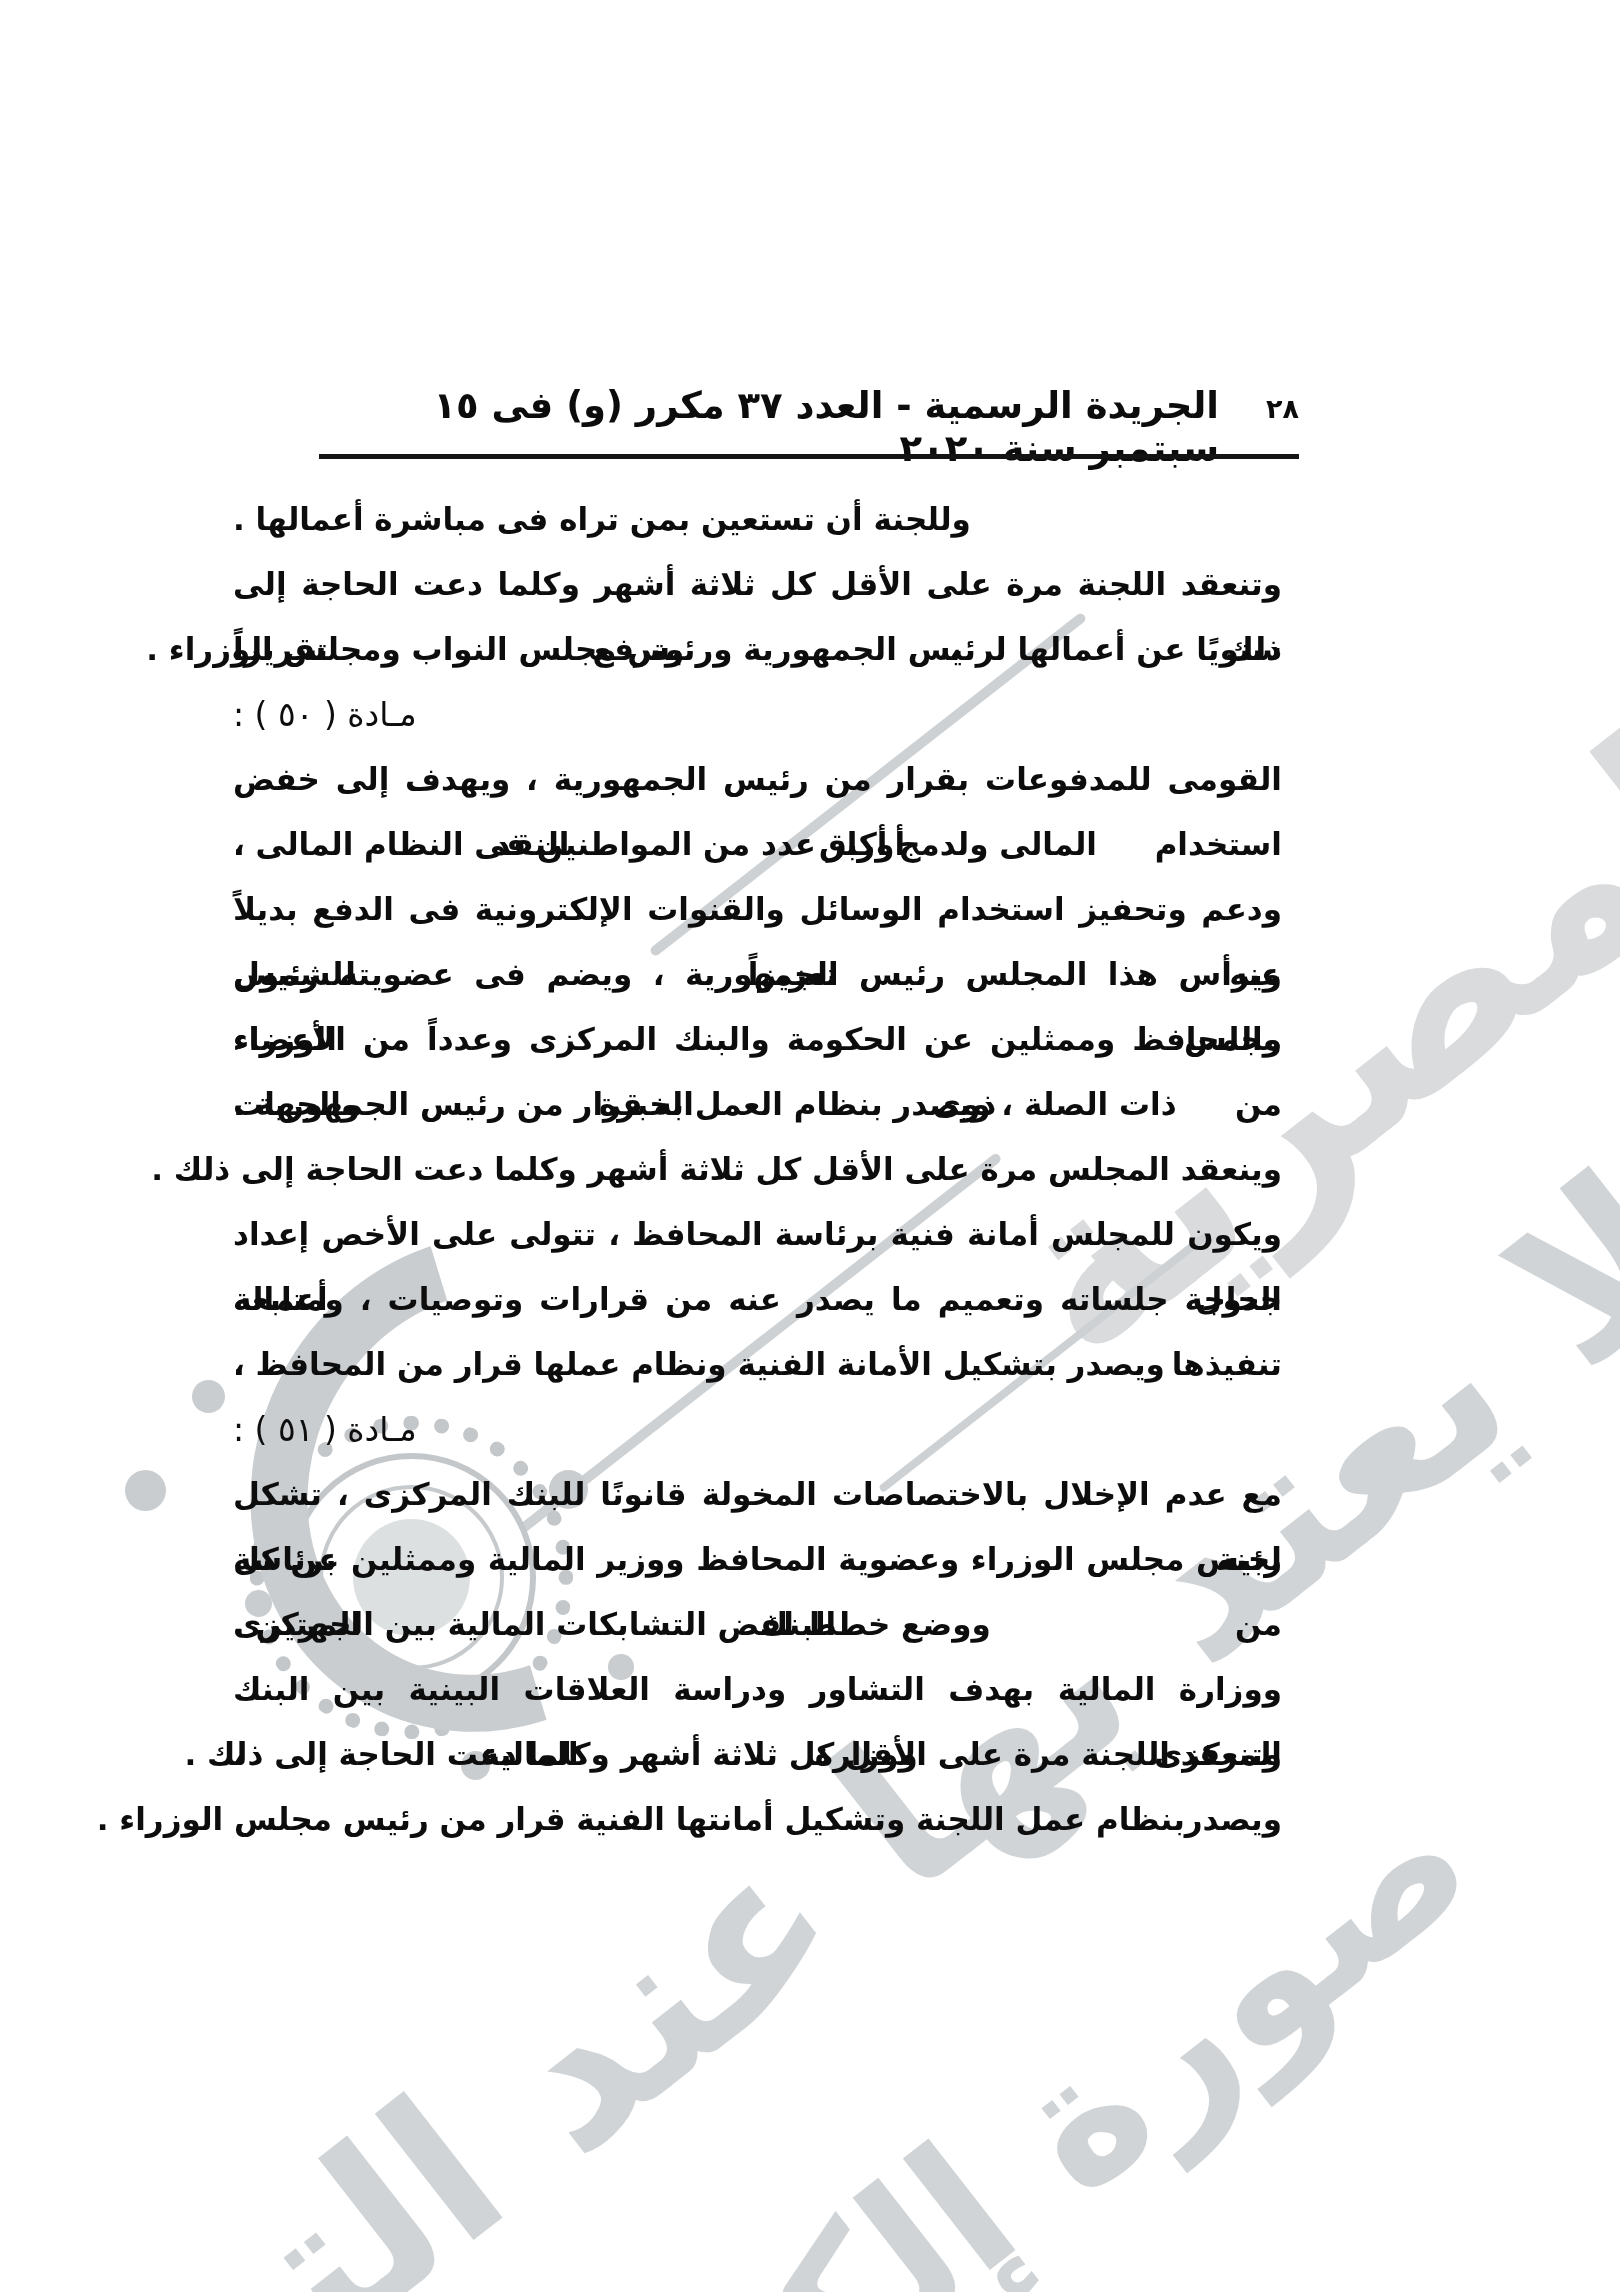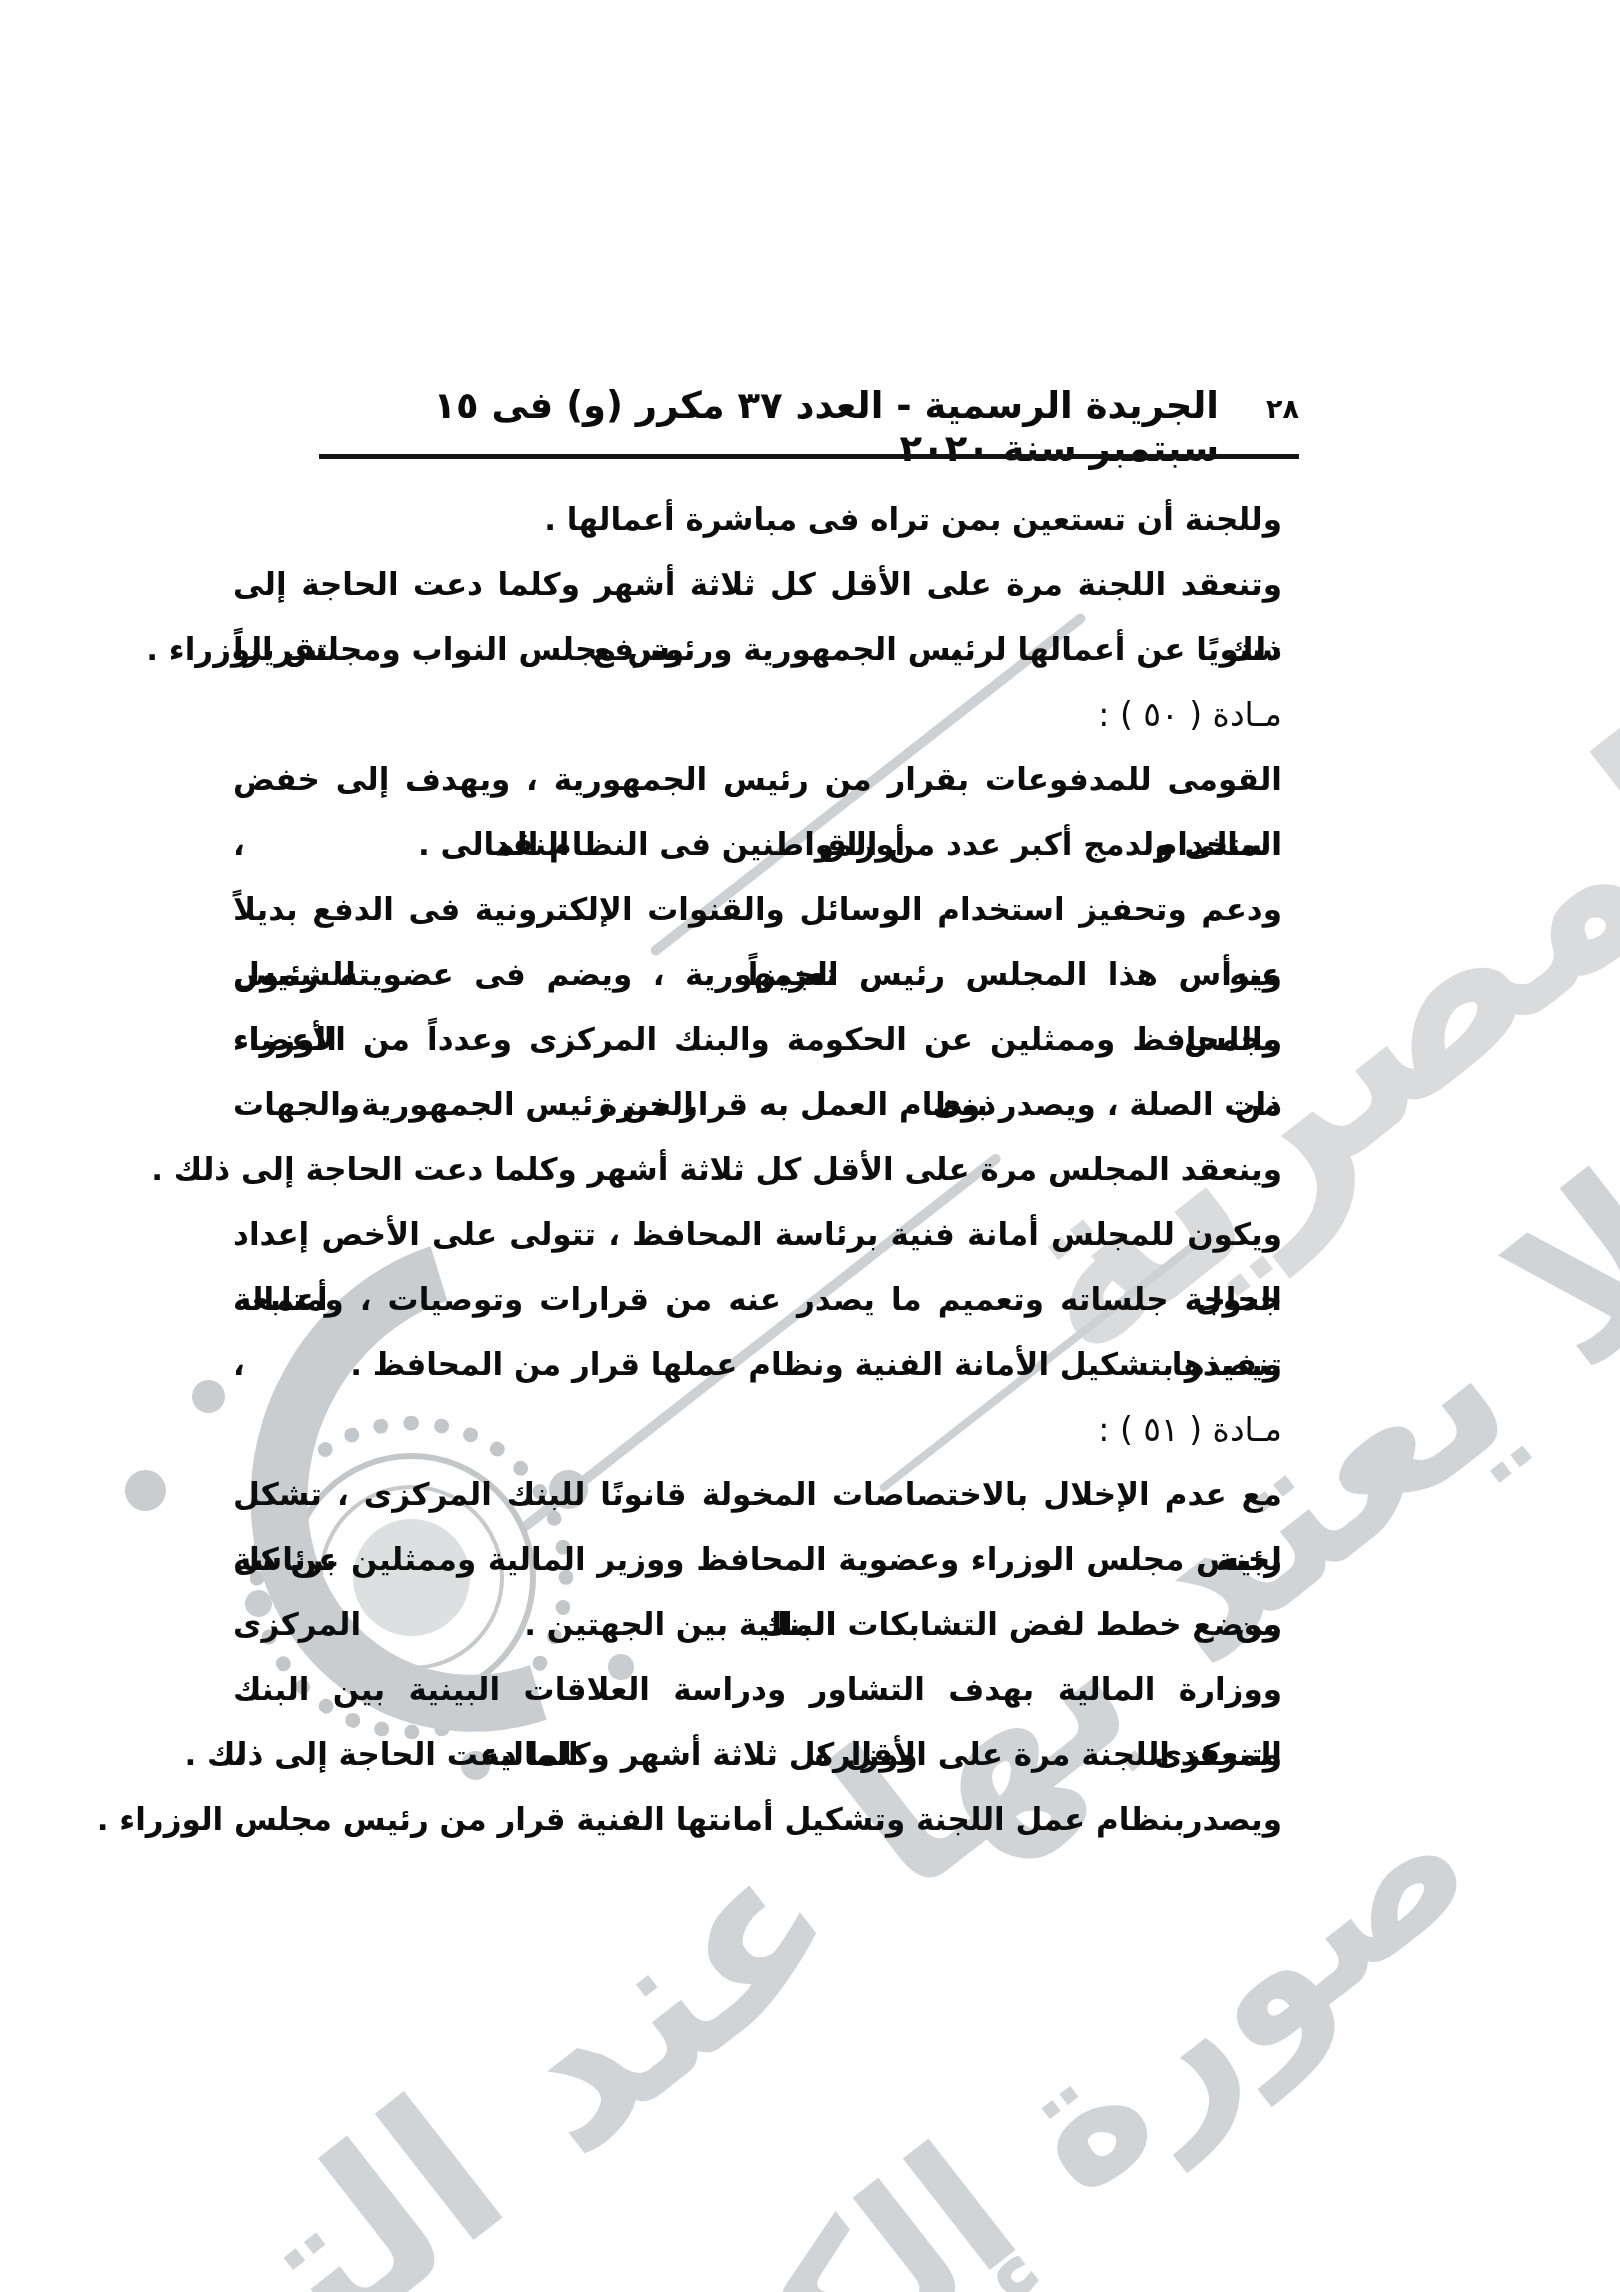--- a/index.html
+++ b/index.html
@@ -73,21 +73,21 @@
   }
 
   
   .content{
     position:absolute;top:487px;right:338px;left:233px;z-index:2;
     color:#0d0d0d;font-weight:bold;font-size:31px;
     direction:rtl;
   }
   .line{
     line-height:65px;height:65px;
-    text-align:right;
+    text-align:left;
     white-space:nowrap;
   }
   .line.full{
     white-space:normal;
     text-align:justify;
     text-align-last:justify;
   }
   .line.heading{
     font-size:33px;
     font-weight:400;

